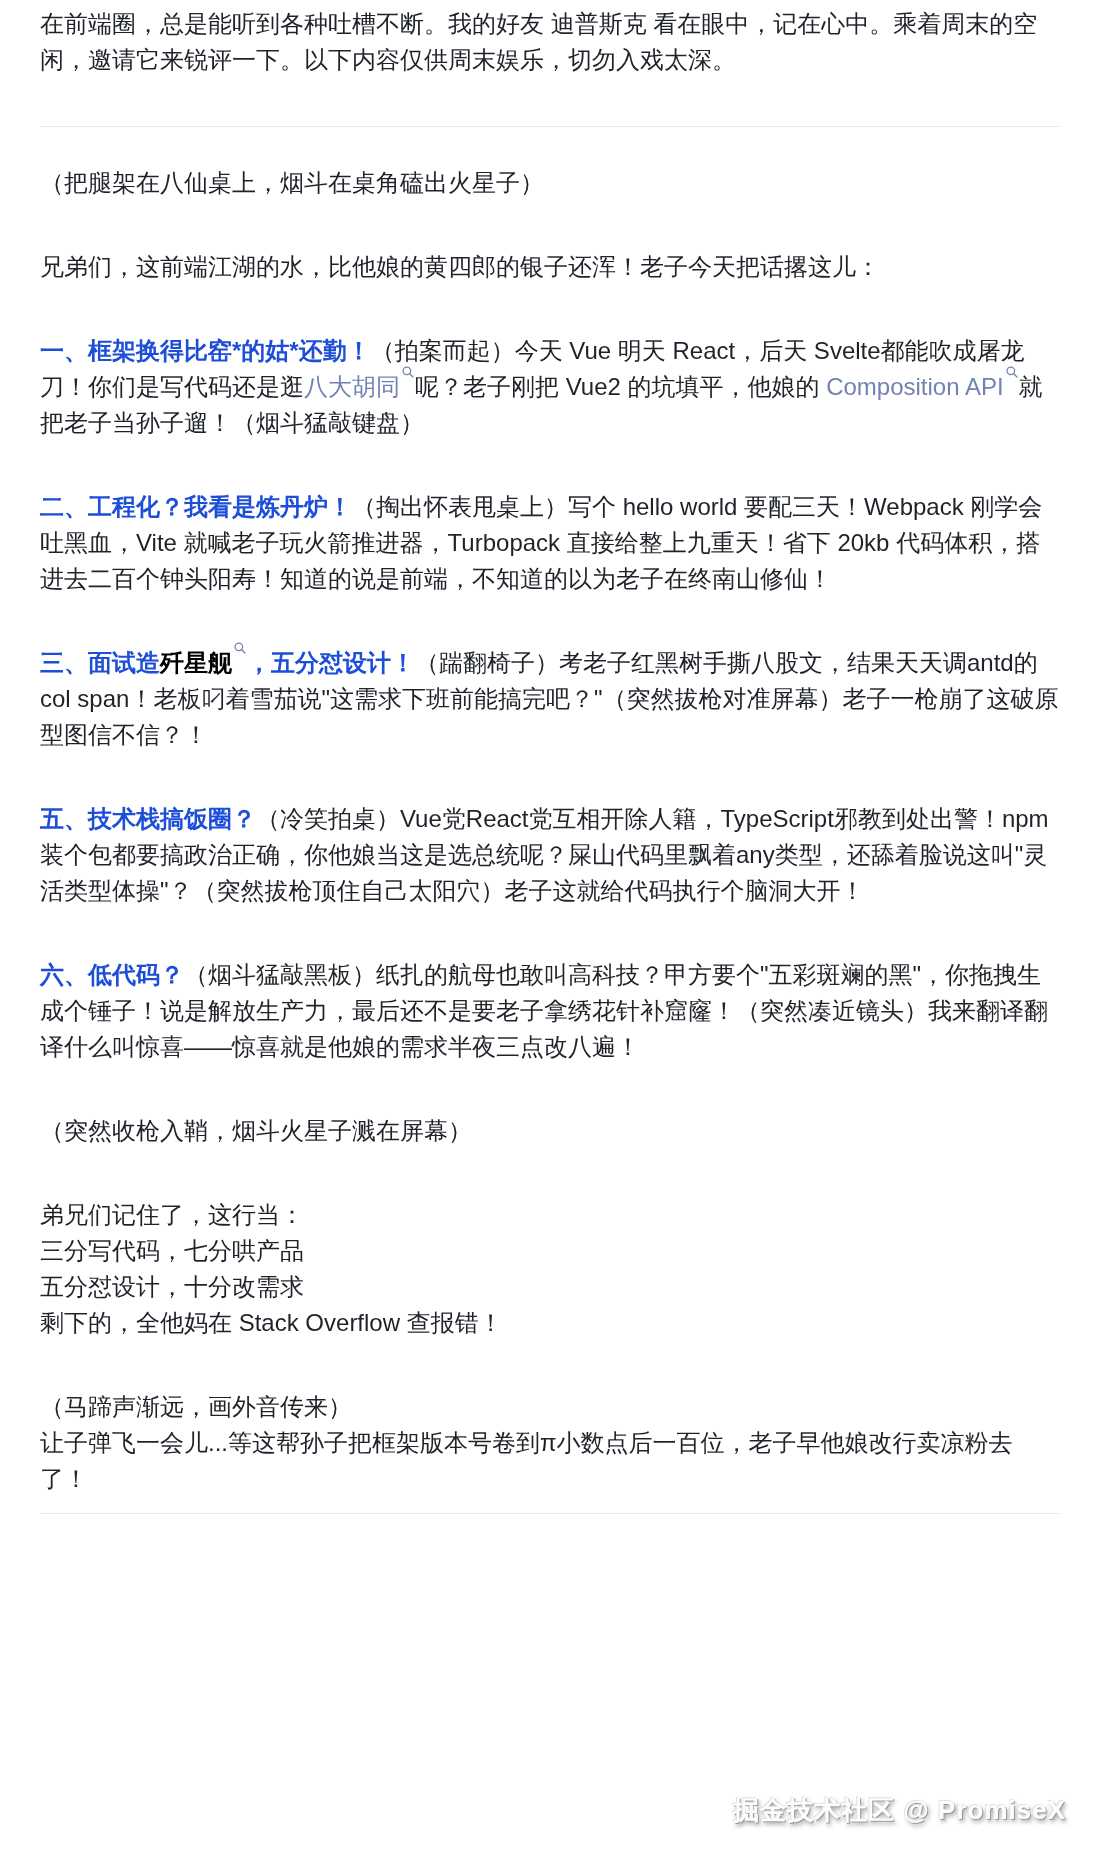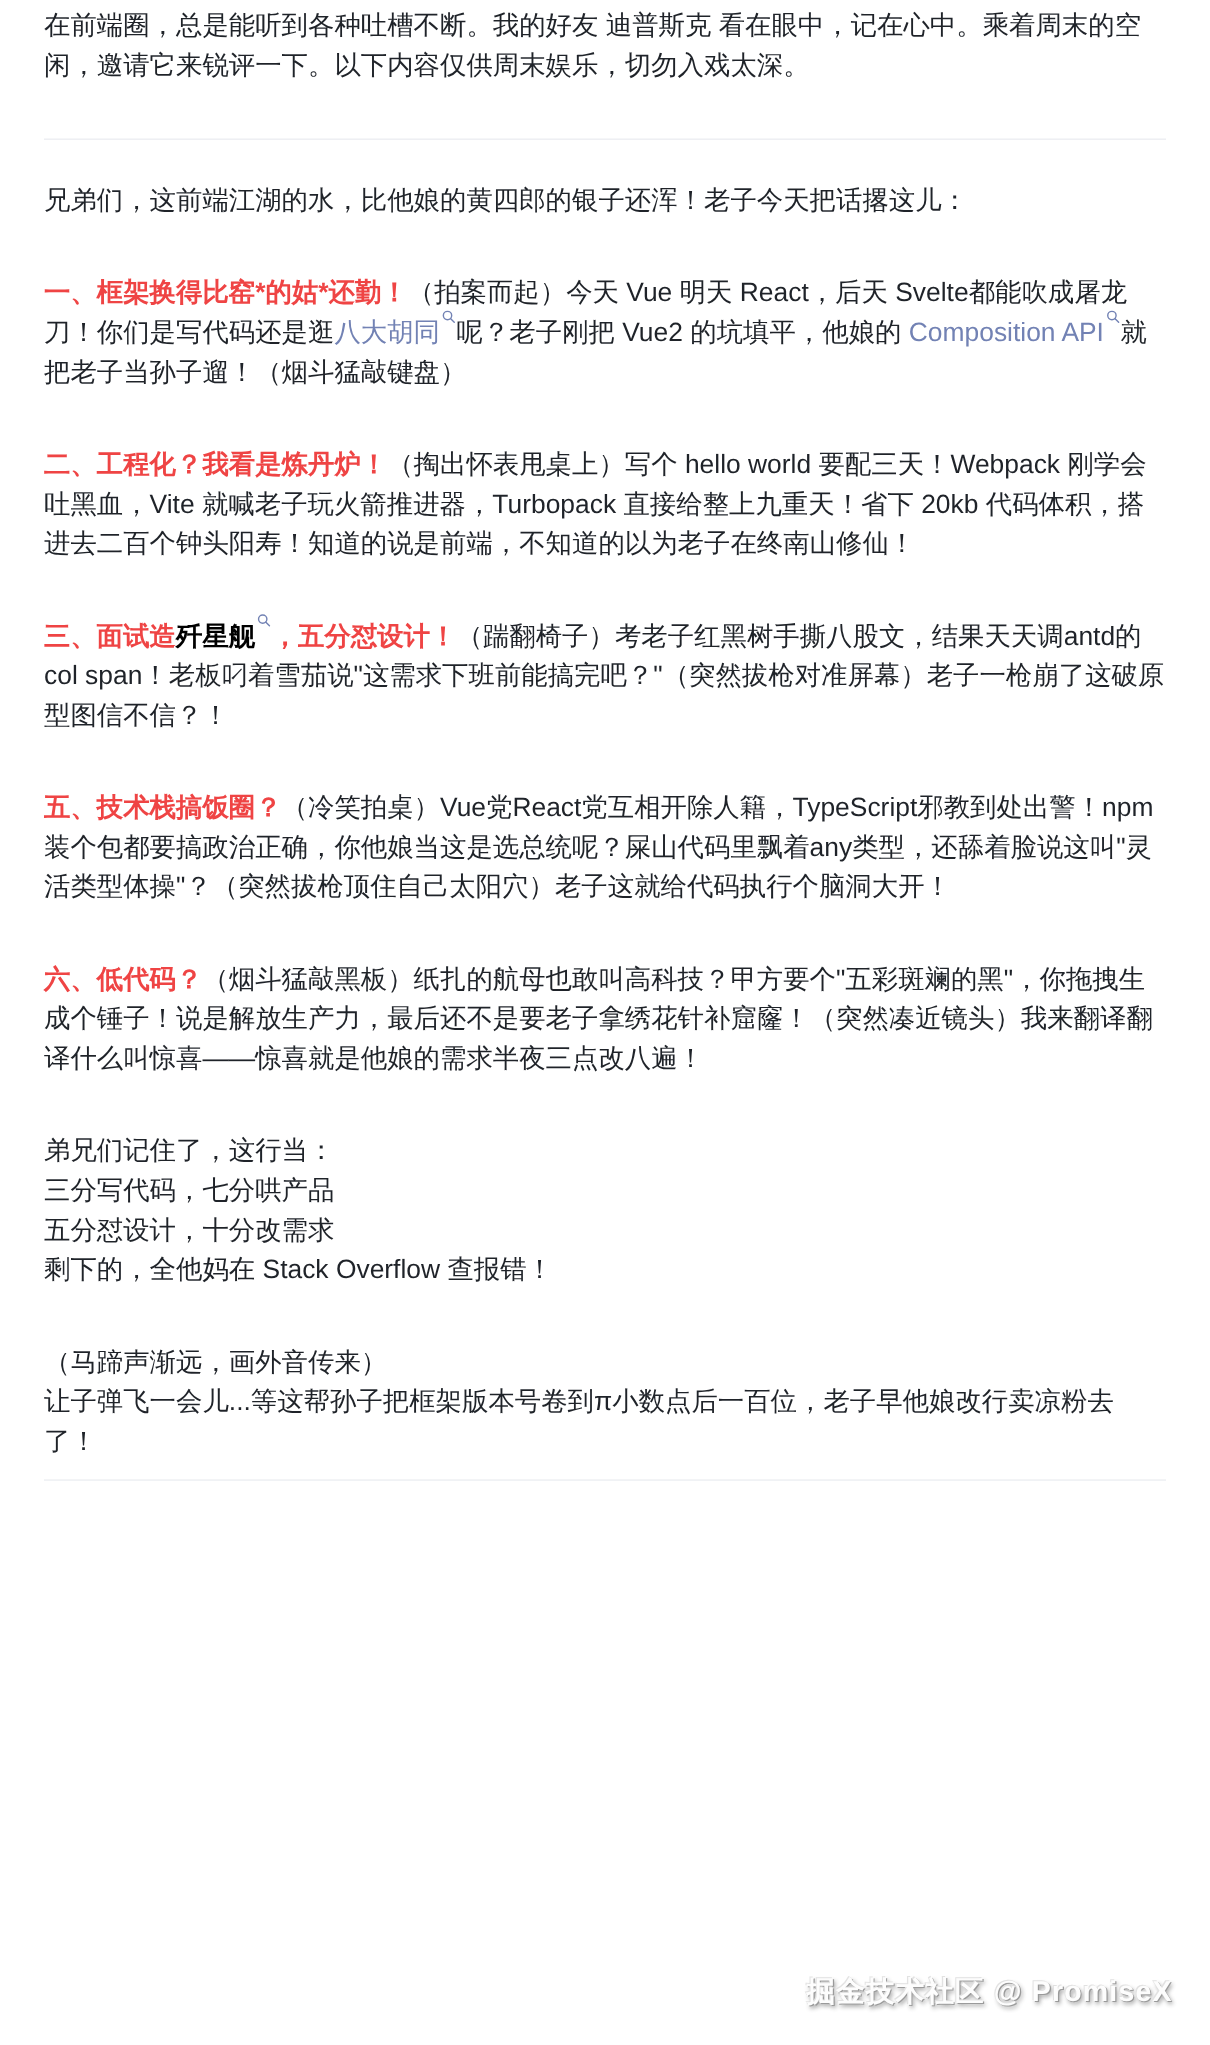--- a/index.html
+++ b/index.html
@@ -6,21 +6,21 @@
   body{
     width:1100px;height:1859px;box-sizing:border-box;
     padding:6px 40px 0;
     position:relative;overflow:hidden;
     font-family:"Liberation Sans","DejaVu Sans",sans-serif;
     font-size:24px;line-height:36px;color:#1f2329;
     -webkit-font-smoothing:antialiased;
   }
   p{margin:0 0 48px;}
   p.no-mb{margin-bottom:16px;}
-  strong{font-weight:700;color:#ef4444;}
+  strong{font-weight:700;color:#1d4ed8;}
   hr{border:0;border-top:1px solid #e7e9ee;margin:48px 0 38px;}
   hr.bottom{margin:6px 0 0;}
   a.slink{color:#7282b4;text-decoration:none;cursor:pointer;}
   a.slink strong{color:#000000;}
   sup.link-sup{
     display:inline-block;vertical-align:top;
     position:relative;top:-4px;margin-left:1px;line-height:0;
   }
   sup.link-sup svg{display:inline-block;}
   .ln{display:block;}
@@ -34,20 +34,21 @@
 </style>
 </head>
 <body>
 
 <article>
 
   <p>在前端圈，总是能听到各种吐槽不断。我的好友 迪普斯克 看在眼中，记在心中。乘着周末的空闲，邀请它来锐评一下。以下内容仅供周末娱乐，切勿入戏太深。</p>
 
   <hr>
 
+  <p>（把腿架在八仙桌上，烟斗在桌角磕出火星子）</p>
 
   <p>兄弟们，这前端江湖的水，比他娘的黄四郎的银子还浑！老子今天把话撂这儿：</p>
 
   <p><strong>一、框架换得比窑*的姑*还勤！</strong><span>（拍案而起）今天 Vue 明天 React，后天 Svelte都能吹成屠龙刀！你们是写代码还是逛</span><a class="slink"><span>八大胡同</span><sup class="link-sup"><svg width="14" height="14" viewBox="0 0 24 24">
             <circle cx="10" cy="10" r="6.5" fill="none" stroke="currentColor" stroke-width="2.2"></circle>
             <line x1="15" y1="15" x2="20.5" y2="20.5" stroke="currentColor" stroke-width="2.2" stroke-linecap="round"></line>
           </svg></sup></a><span>呢？老子刚把 Vue2 的坑填平，他娘的 </span><a class="slink"><span>Composition API</span><sup class="link-sup"><svg width="14" height="14" viewBox="0 0 24 24">
             <circle cx="10" cy="10" r="6.5" fill="none" stroke="currentColor" stroke-width="2.2"></circle>
             <line x1="15" y1="15" x2="20.5" y2="20.5" stroke="currentColor" stroke-width="2.2" stroke-linecap="round"></line>
           </svg></sup></a><span>就把老子当孙子遛！（烟斗猛敲键盘）</span></p>
@@ -57,20 +58,21 @@
   <p><strong>三、面试造</strong><a class="slink"><strong>歼星舰</strong><sup class="link-sup"><svg width="14" height="14" viewBox="0 0 24 24">
             <circle cx="10" cy="10" r="6.5" fill="none" stroke="currentColor" stroke-width="2.2"></circle>
             <line x1="15" y1="15" x2="20.5" y2="20.5" stroke="currentColor" stroke-width="2.2" stroke-linecap="round"></line>
           </svg></sup></a><strong>，五分怼设计！</strong><span>（踹翻椅子）考老子红黑树手撕八股文，结果天天调antd的col span！老板叼着雪茄说"这需求下班前能搞完吧？"（突然拔枪对准屏幕）老子一枪崩了这破原型图信不信？！</span></p>
 
 
   <p><strong>五、技术栈搞饭圈？</strong><span>（冷笑拍桌）Vue党React党互相开除人籍，TypeScript邪教到处出警！npm装个包都要搞政治正确，你他娘当这是选总统呢？屎山代码里飘着any类型，还舔着脸说这叫"灵活类型体操"？（突然拔枪顶住自己太阳穴）老子这就给代码执行个脑洞大开！</span></p>
 
   <p><strong>六、低代码？</strong><span>（烟斗猛敲黑板）纸扎的航母也敢叫高科技？甲方要个"五彩斑斓的黑"，你拖拽生成个锤子！说是解放生产力，最后还不是要老子拿绣花针补窟窿！（突然凑近镜头）我来翻译翻译什么叫惊喜——惊喜就是他娘的需求半夜三点改八遍！</span></p>
 
+  <p>（突然收枪入鞘，烟斗火星子溅在屏幕）</p>
 
   <p>
     <span class="ln">弟兄们记住了，这行当：</span>
     <span class="ln">三分写代码，七分哄产品</span>
     <span class="ln">五分怼设计，十分改需求</span>
     <span class="ln">剩下的，全他妈在 Stack Overflow 查报错！</span>
   </p>
 
 
   <p class="no-mb">

